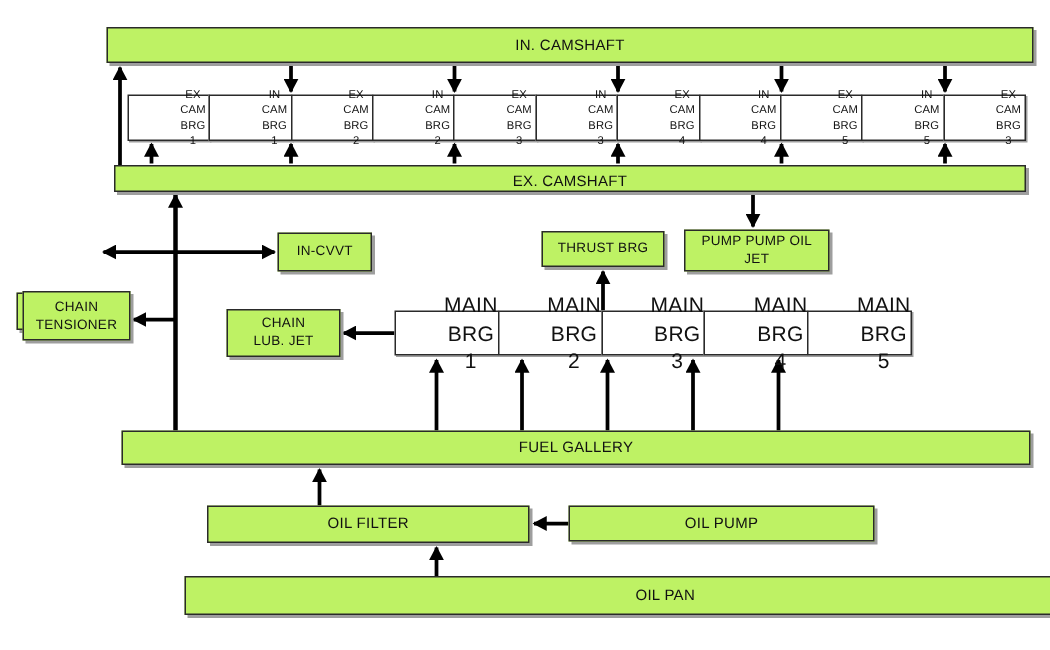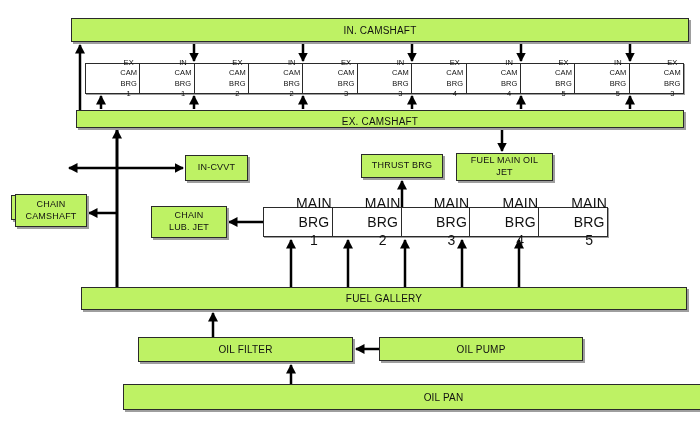--- a/index.html
+++ b/index.html
@@ -137,32 +137,32 @@
   </div>
 
   <div class="node mid" style="left:11px;top:155px;width:54px;height:25px;margin-top:40px;">
     <span>EX-CVVT</span>
   </div>
   <div class="node mid" style="left:185px;top:155px;width:63px;height:26px;">
     <span>IN-CVVT</span>
   </div>
   <div class="node mid" style="left:15px;top:194px;width:72px;height:33px;">
     <div>CHAIN</div>
-    <div>CAMSHAFT</div>
+    <div>TENSIONER</div>
   </div>
   <div class="node mid" style="left:151px;top:206px;width:76px;height:32px;">
     <div>CHAIN</div>
     <div>LUB. JET</div>
   </div>
 
   <div class="node mid" style="left:361px;top:154px;width:82px;height:24px;">
     <span>THRUST BRG</span>
   </div>
   <div class="node mid" style="left:456px;top:153px;width:97px;height:28px;">
-    <div>FUEL MAIN OIL</div>
+    <div>PUMP PUMP OIL</div>
     <div>JET</div>
   </div>
 
   <div class="row" style="left:263px;top:207px;width:284px;height:30px;">
     <div class="cell brg-cell">
         <div>MAIN</div>
         <div>BRG 1</div>
       </div>
     <div class="cell brg-cell">
         <div>MAIN</div>

